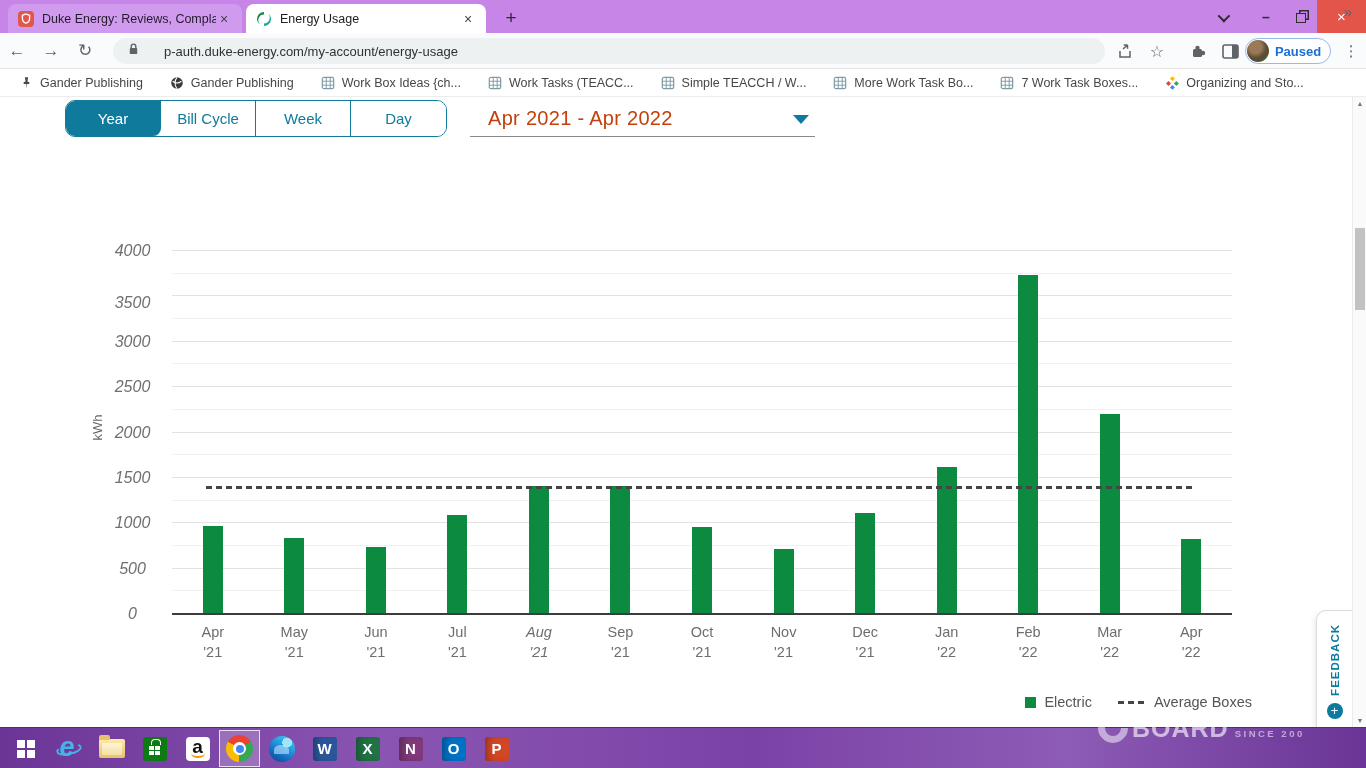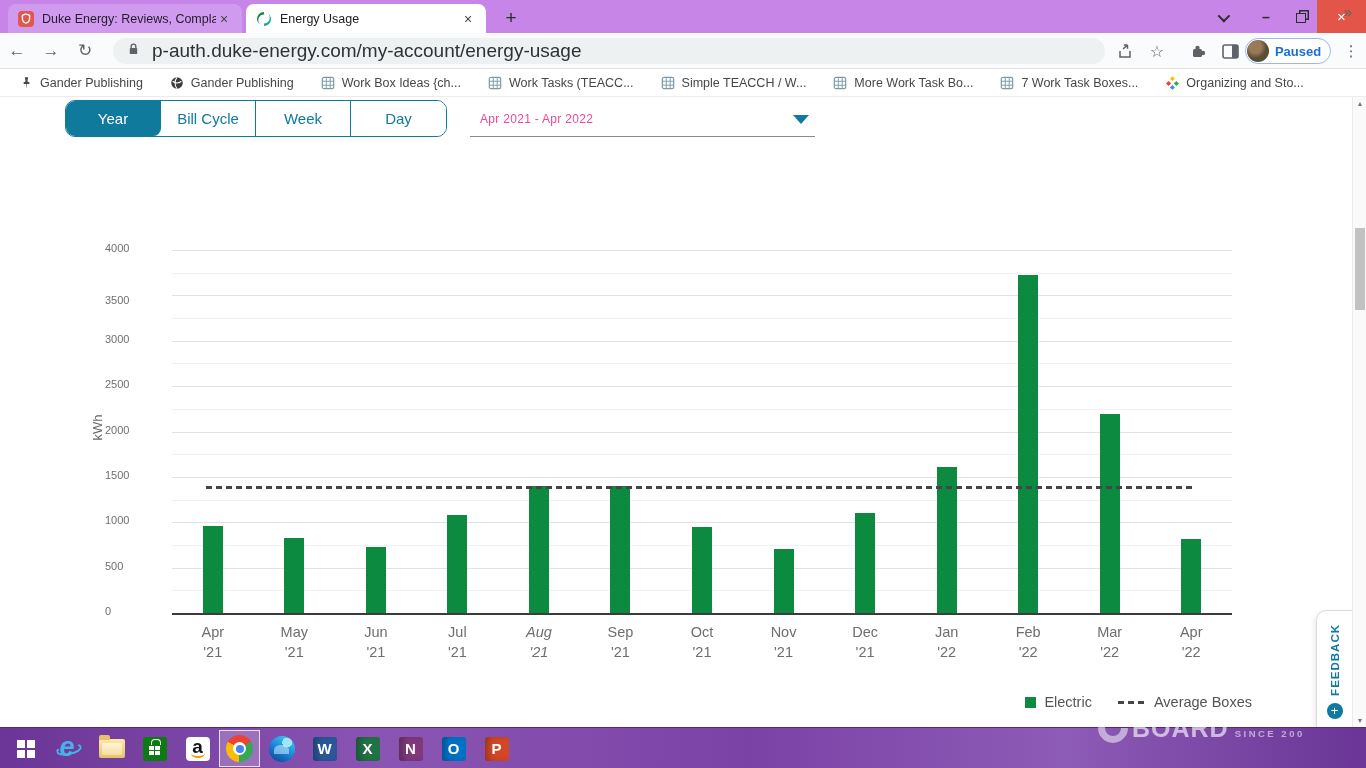--- a/index.html
+++ b/index.html
@@ -20,21 +20,21 @@
   #tab-search-chevron i { display:inline-block; width:9px; height:9px; border-right:2px solid #2d2d2d; border-bottom:2px solid #2d2d2d; transform:rotate(45deg) translateY(-2px); }
   .wbtn { width:30px; height:33px; display:flex; align-items:center; justify-content:center; color:#2d2d2d; font-size:14px; }
   #min-btn { margin-right:6px; font-weight:bold; }
   #restore-btn i { display:block; width:10px; height:10px; border:1.5px solid #2d2d2d; box-shadow:3px -3px 0 -1.5px #c685e7, 3px -3px 0 0 #2d2d2d; margin:3px 0 0 -3px; }
   #close-btn { width:49px; background:#e35449; color:#fff; font-size:15px; }
 
   
   #toolbar { position:absolute; left:0; top:33px; width:1366px; height:36px; background:#fafbfc; border-bottom:1px solid #e3e3e3; display:flex; align-items:center; }
   .navic { font-size:17px; color:#5f6368; width:34px; text-align:center; }
   #addrbar { position:absolute; left:113px; top:5px; width:992px; height:26px; background:#eef1f2; border-radius:13px; display:flex; align-items:center; padding:0 14px; }
-  #url-text { font-size:19px; color:#2f3136; margin-left:12px; }
+  #url-text { font-size:13px; color:#2f3136; margin-left:24px; }
   .tb-right { position:absolute; top:0; height:36px; display:flex; align-items:center; justify-content:center; }
   #share-icon { left:1110px; width:30px; }
   #star-icon  { left:1142px; width:30px; font-size:16px; color:#5f6368; }
   #ext-icon   { left:1183px; width:30px; }
   #panel-icon { left:1215px; width:30px; }
   #profile-pill { left:1247px; width:82px;font-weight:bold; }
   #profile-pill .pill { display:flex; align-items:center; border:1.5px solid #9ab8ee; border-radius:14px; padding:1px 9px 1px 1px; background:#fff; }
   #avatar { width:22px; height:22px; border-radius:50%; background:radial-gradient(circle at 38% 32%, #9a7a56 0 30%, #5c4a35 55%, #41602f 85%); margin-right:6px; }
   #paused-label { color:#1a6fd4; font-size:13px; }
   #kebab-icon { left:1338px; width:26px; font-size:15px; color:#5f6368; }
@@ -45,30 +45,30 @@
   .bm .bm-ic { width:16px; height:16px; margin-right:6px; display:flex; align-items:center; justify-content:center; }
   .bm .bm-label { font-size:12.5px; color:#474747; white-space:nowrap; }
   #bm-overflow { position:absolute; right:14px; top:3px; font-size:15px; color:#5f6368; }
 
   
   #viewtabs { position:absolute; left:65px; top:100px; height:37px; display:flex; border:1px solid #0f7a9c; border-radius:10px; overflow:hidden; background:#fff; }
   .vtab { width:95px; display:flex; align-items:center; justify-content:center; font-size:15px; color:#0f7a9c; border-right:1px solid #0f7a9c; cursor:pointer; background:#fff; }
   .vtab:last-child { border-right:none; }
   .vtab.active { background:#0f7a9c; color:#fff; border-radius:0 0 8px 0; }
   #daterange { position:absolute; left:470px; top:101px; width:345px; height:36px; border-bottom:1px solid #8a8a8a; display:flex; align-items:center; }
-  #daterange-value { font-size:12px; color:#ec4899; margin-left:10px; letter-spacing:0.3px; }
+  #daterange-value { font-size:20px; color:#c2410c; margin-left:18px; letter-spacing:0.3px; }
   #daterange-caret { position:absolute; right:6px; top:14px; width:0; height:0; border-left:8px solid transparent; border-right:8px solid transparent; border-top:9px solid #0f7a9c; }
 
   
   #chart { position:absolute; left:0; top:0; width:1366px; height:768px; pointer-events:none; }
   .grid { position:absolute; height:1px; }
   .grid.major { background:#e2e2e2; }
   .grid.minor { background:#f1f1f1; }
   #x-axis-line { position:absolute; height:2px; background:#3c3c3c; }
-  .ylab { position:absolute; width:55px; text-align:left; font-size:11px; color:#6f6f6f; }
+  .ylab { position:absolute; width:55px; text-align:center; font-size:16px; color:#6f6f6f;font-style:italic; }
   .bar { position:absolute; background:#0c8b40; pointer-events:auto; }
   #avg-line { position:absolute; height:3px; background:repeating-linear-gradient(90deg,#454545 0 6px,transparent 6px 10px); }
   .xlab { position:absolute; width:64px; text-align:center; font-size:14.5px; color:#6e6e6e; line-height:20px; }
   #ylabel { position:absolute; left:84px; top:420px; font-size:13px; color:#666; transform:rotate(-90deg); transform-origin:center; }
   #legend { position:absolute; top:694px; right:114px; display:flex; align-items:center; gap:26px; font-size:14.5px; color:#555; }
   .leg-item { display:flex; align-items:center; gap:8px; }
   #legend .swatch { width:11px; height:11px; background:#0c8b40; }
   #legend .dashes { width:28px; height:3px; background:repeating-linear-gradient(90deg,#454545 0 6px,transparent 6px 10px); }
 
   

